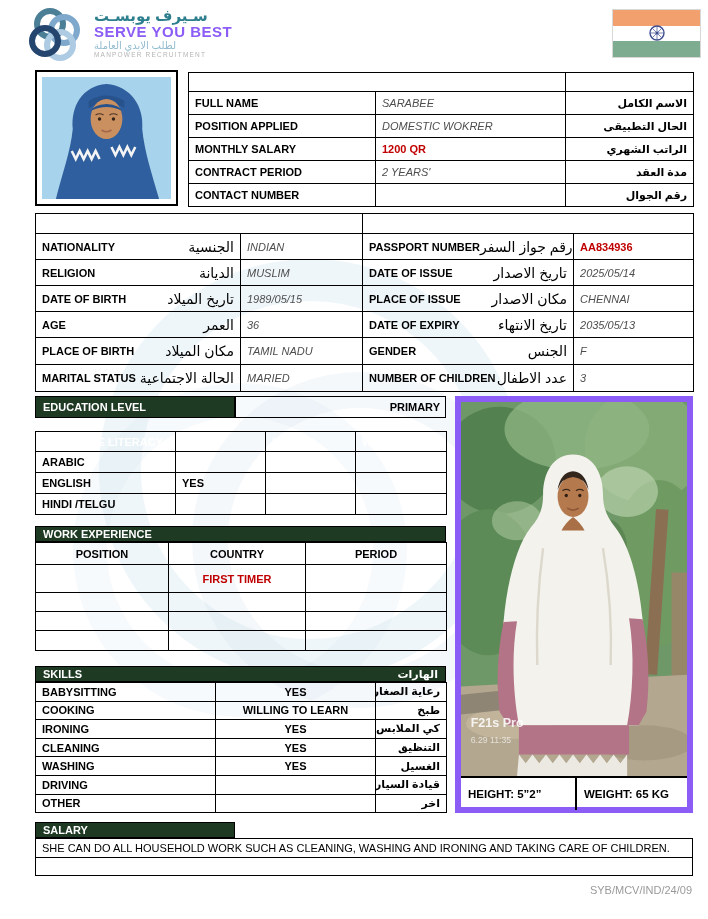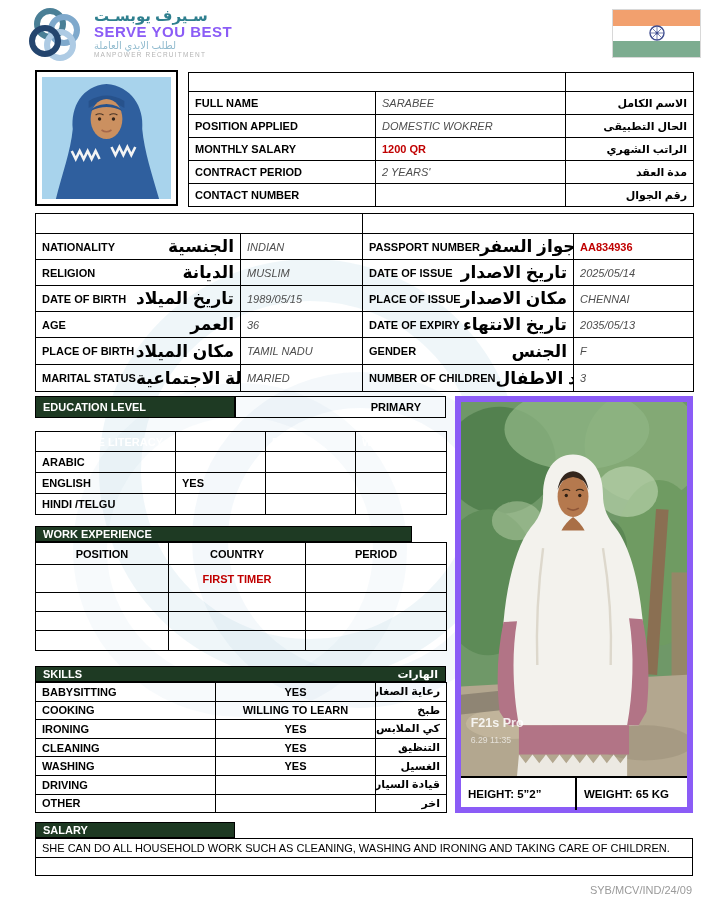--- a/index.html
+++ b/index.html
@@ -17,21 +17,21 @@
   table.tbl{border-collapse:collapse;table-layout:fixed;background:transparent;}
   table.tbl td,table.tbl th{border:1px solid #000;font-size:11px;padding:1px 6px;
              overflow:hidden;white-space:nowrap;background:transparent;vertical-align:middle;}
   .lbl{font-weight:bold;color:#000;}
   .val{color:#4d4d4d;font-style:italic;}
   .red{color:#c00000;font-weight:bold;}
   .ar{font-weight:bold;text-align:right;direction:rtl;font-size:11.5px;}
   .hgreen{background:#1e3a23;color:#fff;font-weight:bold;text-align:left;}
   .flexcell{display:flex;justify-content:space-between;align-items:center;}
   .flexcell .en{font-weight:bold;}
-  .flexcell .arr{font-weight:bold;direction:rtl;font-size:17px;}
+  .flexcell .arr{font-weight:normal;direction:rtl;font-size:14px;}
   .center{text-align:center;}
   
   .brand{left:26px;top:4px;display:flex;align-items:flex-start;}
   .brand-text{margin-left:8px;padding-top:4px;line-height:1.05;}
   .brand-ar{font-size:15px;font-weight:bold;color:#2e7f8e;letter-spacing:2px;}
   .brand-en{font-size:15px;font-weight:bold;color:#8b5cf6;letter-spacing:0.5px;}
   .brand-ar2{font-size:10px;color:#93bccf;letter-spacing:1px;margin-top:1px;}
   .brand-en2{font-size:6.5px;color:#b5b5b5;letter-spacing:1.2px;margin-top:1px;}
   
   .flag{left:612px;top:9px;width:89px;height:49px;border:1px solid #d8d8d8;box-sizing:border-box;}
@@ -42,21 +42,21 @@
   .chakra{position:absolute;left:50%;top:50%;transform:translate(-50%,-50%);}
   
   .photo-small{left:35px;top:70px;width:143px;height:136px;border:2px solid #000;
                background:#fff;box-sizing:border-box;padding:5px;}
   .photo-small svg{display:block;width:100%;height:100%;}
   
   .edu{left:35px;top:396px;width:411px;display:flex;}
   .edu .green-bar{width:200px;height:22px;}
   .edu-val{width:211px;height:22px;border:1px solid #000;box-sizing:border-box;
            font-size:11px;font-weight:bold;display:flex;align-items:center;
-           justify-content:flex-end;padding:0 24px;background:transparent;}
+           justify-content:flex-end;padding:0 5px;background:transparent;}
   
   .photo-panel{left:455px;top:396px;width:238px;height:417px;border:6px solid #8b5cf6;
                box-sizing:border-box;display:flex;flex-direction:column;background:#fff;}
   .photo-area{flex:1;overflow:hidden;}
   .photo-area svg{display:block;width:100%;height:100%;}
   .info-row{height:29px;border-top:2px solid #000;display:flex;}
   .info-cell{display:flex;align-items:center;font-size:11.5px;font-weight:bold;padding:16px 7px;box-sizing:border-box;}
   .info-cell.first{width:116px;border-right:2px solid #000;}
   
   .remarks-bar{width:200px;height:16px;}
@@ -305,21 +305,21 @@
     </tr>
     <tr style="height:21px;">
       <td class="lbl">HINDI /TELGU</td>
       <td class="lbl"></td>
       <td class="lbl"></td>
       <td class="lbl"></td>
     </tr>
   </tbody>
     </table>
 
-  <div class="abs green-bar" style="left:35px;top:526px;width:377px;height:16px;">
+  <div class="abs green-bar" style="left:35px;top:526px;width:411px;height:16px;">
     <span>WORK EXPERIENCE</span>
     <span class="spacer"></span>
   </div>
   <table class="tbl abs" style="left:35px;top:542px;width:411px;">
     <colgroup>
         <col style="width:133px">
         <col style="width:137px">
         <col style="width:141px">
       </colgroup>
     <tbody>

